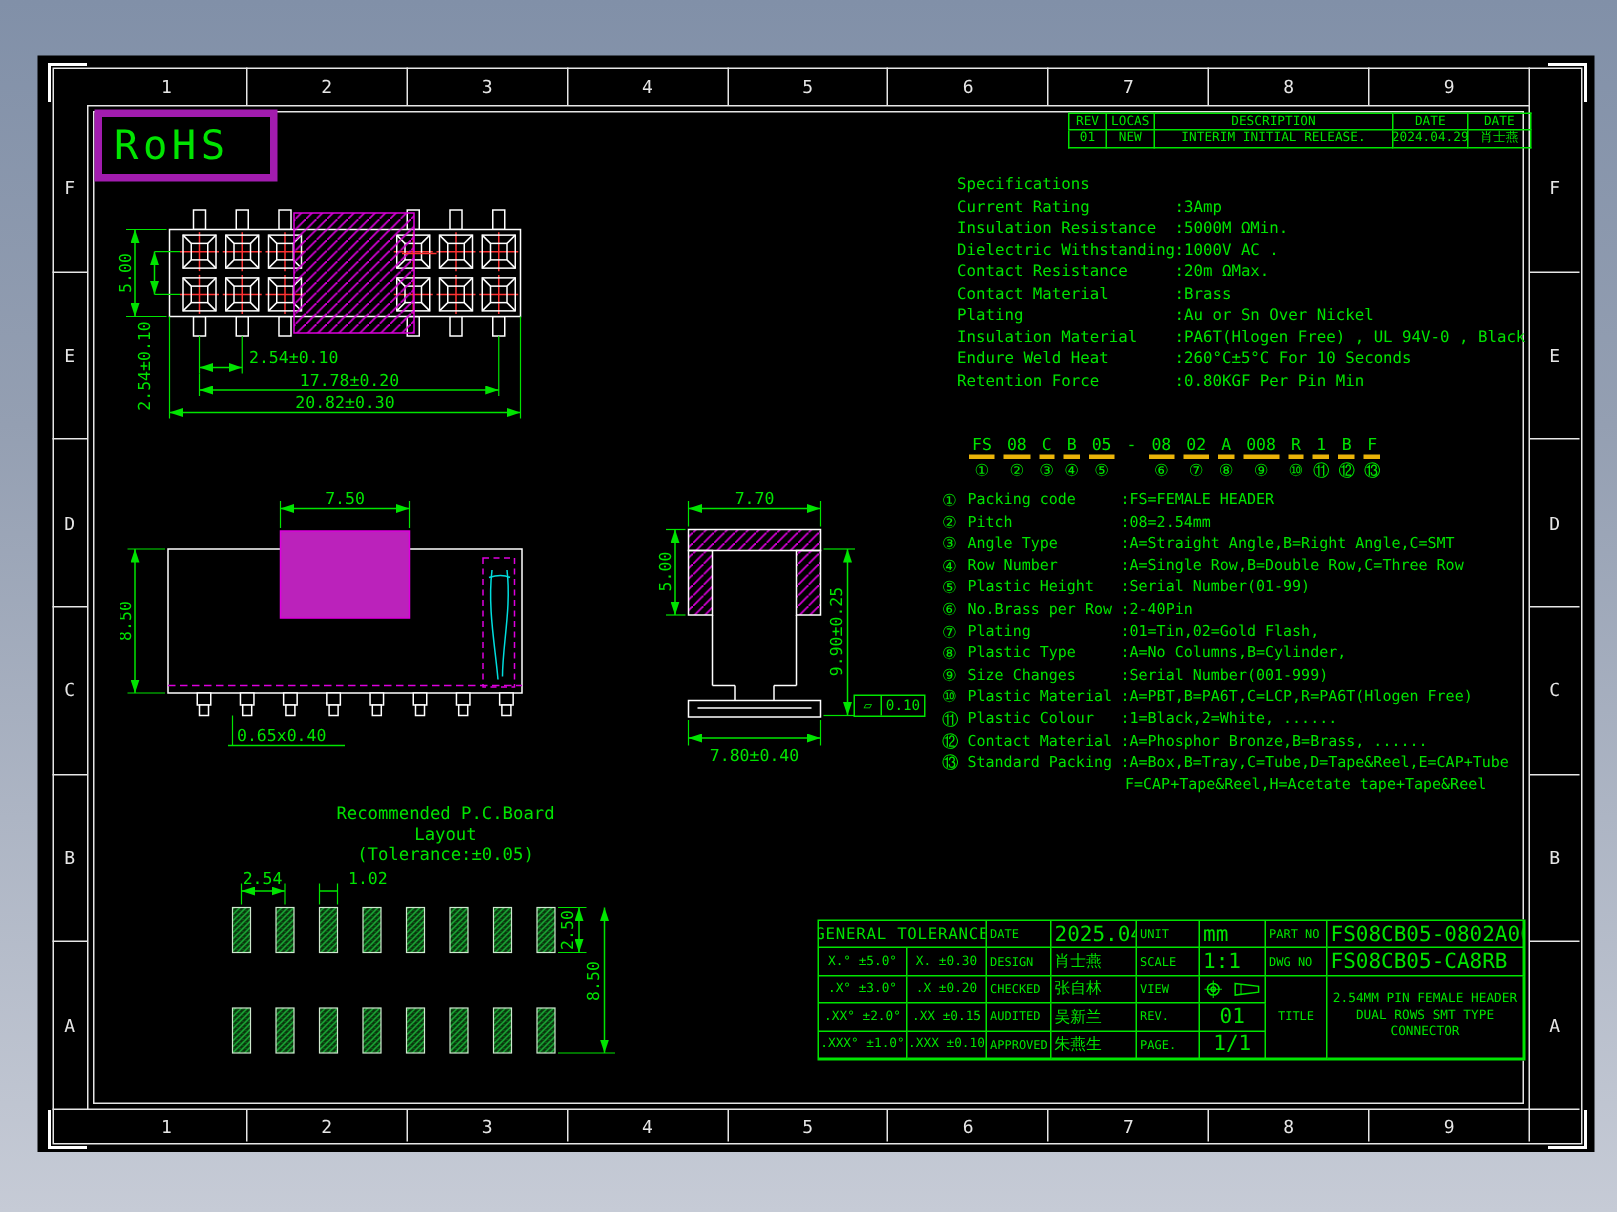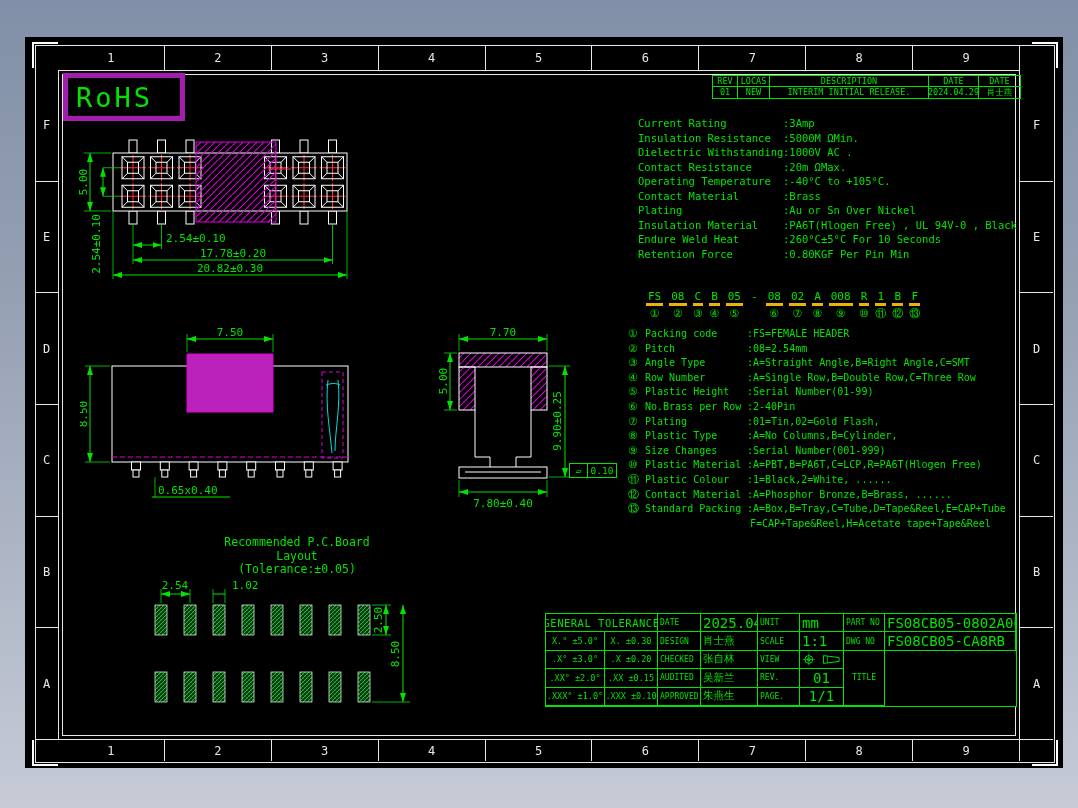--- a/index.html
+++ b/index.html
@@ -142,20 +142,21 @@
 
   <div class="rt-cell">01</div>
       <div class="rt-cell">NEW</div>
       <div class="rt-cell">INTERIM INITIAL RELEASE.</div>
       <div class="rt-cell">2024.04.29</div>
       <div class="rt-cell">肖士燕</div>
     </div>
 </div>
 
 <div class="abs specs" style="left:638px;top:116px;width:392px;">
+  <div class="spec-title">Specifications</div>
   <div>
 
       <div class="spec-row">
         <span class="spec-label">Current Rating</span>
         <span class="spec-value">:3Amp</span>
       </div>
 
       <div class="spec-row">
         <span class="spec-label">Insulation Resistance</span>
         <span class="spec-value">:5000M ΩMin.</span>
@@ -164,24 +165,20 @@
       <div class="spec-row">
         <span class="spec-label">Dielectric Withstanding</span>
         <span class="spec-value">:1000V AC .</span>
       </div>
 
       <div class="spec-row">
         <span class="spec-label">Contact Resistance</span>
         <span class="spec-value">:20m ΩMax.</span>
       </div>
 
-      <div class="spec-row">
-        <span class="spec-label">Operating Temperature</span>
-        <span class="spec-value">:-40°C to +105°C.</span>
-      </div>
 
       <div class="spec-row">
         <span class="spec-label">Contact Material</span>
         <span class="spec-value">:Brass</span>
       </div>
 
       <div class="spec-row">
         <span class="spec-label">Plating</span>
         <span class="spec-value">:Au or Sn Over Nickel</span>
       </div>
@@ -604,20 +601,25 @@
     <svg width="40" height="13" viewBox="0 0 40 13">
       <circle cx="7" cy="6.5" r="4" fill="none" stroke="#00e400" stroke-width="1"></circle>
       <circle cx="7" cy="6.5" r="1.5" fill="none" stroke="#00e400" stroke-width="1"></circle>
       <line x1="1" y1="6.5" x2="13" y2="6.5" stroke="#00e400" stroke-width="0.7"></line>
       <line x1="7" y1="0.5" x2="7" y2="12.5" stroke="#00e400" stroke-width="0.7"></line>
       <path d="M22,2.5 L38,4.5 L38,8.5 L22,10.5 Z" fill="none" stroke="#00e400" stroke-width="1"></path>
       <line x1="26" y1="3" x2="26" y2="10" stroke="#00e400" stroke-width="0.7"></line>
     </svg>
   </div>
   <div class="tb-cell tb-c" style="grid-column:7;grid-row:3/6;">TITLE</div>
+  <div class="tb-cell tb-title-val" style="grid-column:8;grid-row:3/6;">
+    <div>2.54MM PIN FEMALE HEADER</div>
+    <div>DUAL ROWS SMT TYPE</div>
+    <div>CONNECTOR</div>
+  </div>
 
   <div class="tb-cell tb-tol" style="grid-column:1;grid-row:4;">.XX° ±2.0°</div>
   <div class="tb-cell tb-tol" style="grid-column:2;grid-row:4;">.XX ±0.15</div>
   <div class="tb-cell" style="grid-column:3;grid-row:4;">AUDITED</div>
   <div class="tb-cell tb-cn" style="grid-column:4;grid-row:4;">吴新兰</div>
   <div class="tb-cell" style="grid-column:5;grid-row:4;">REV.</div>
   <div class="tb-cell tb-val tb-c" style="grid-column:6;grid-row:4;">01</div>
 
   <div class="tb-cell tb-tol" style="grid-column:1;grid-row:5;">.XXX° ±1.0°</div>
   <div class="tb-cell tb-tol" style="grid-column:2;grid-row:5;">.XXX ±0.10</div>

